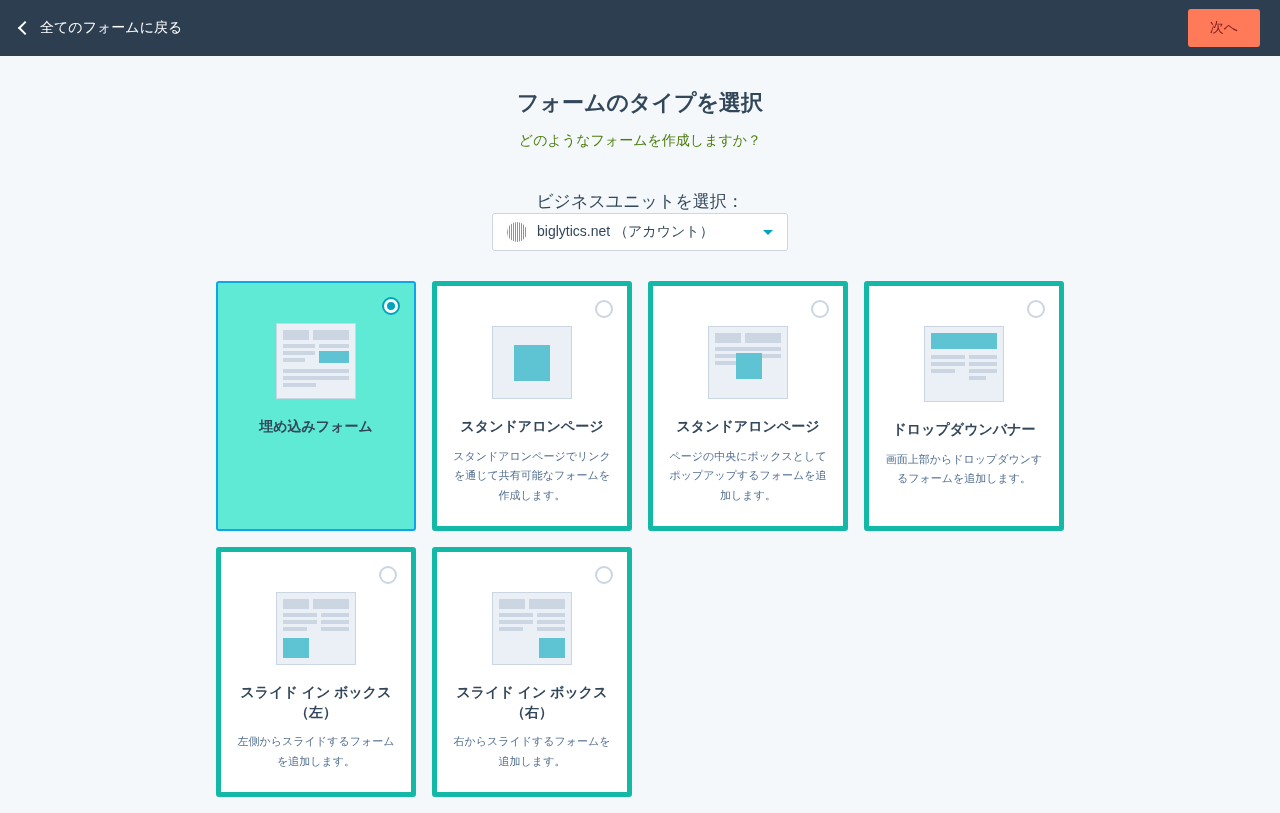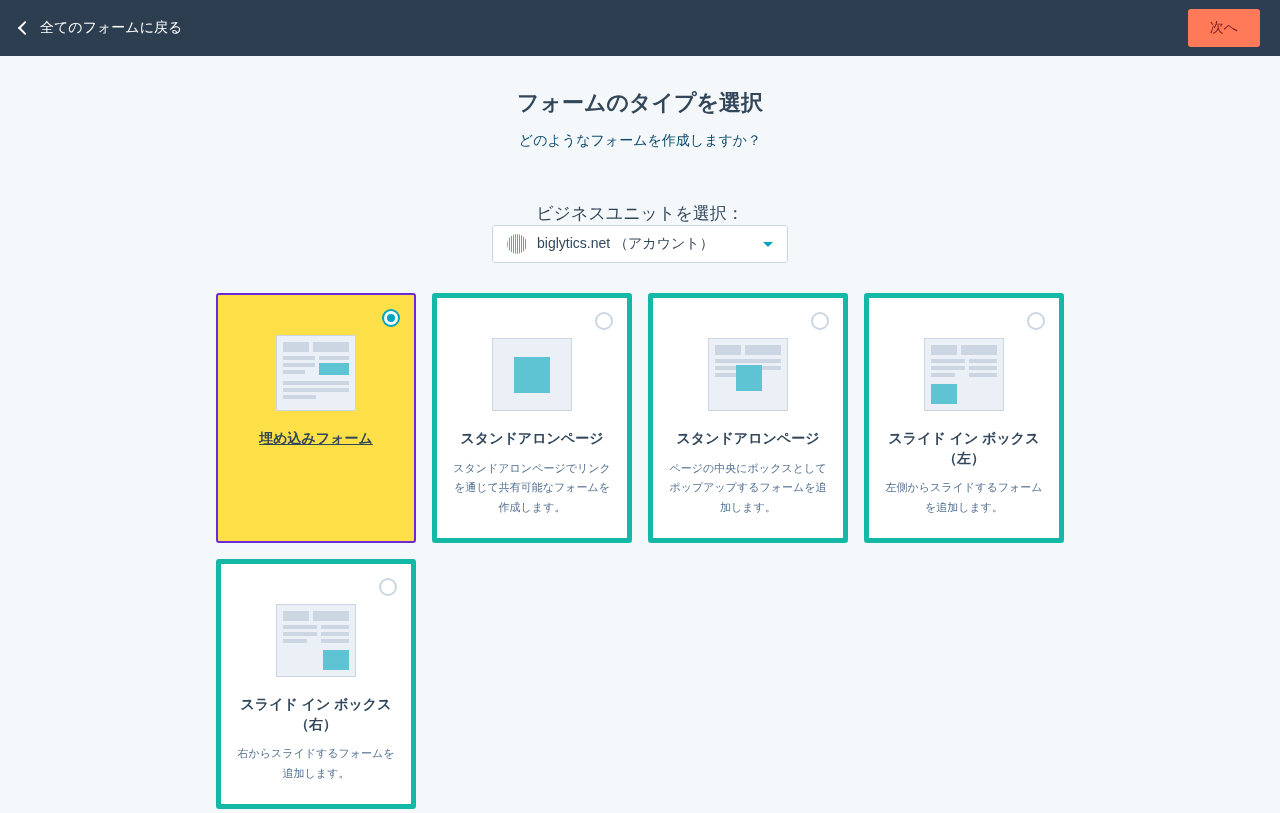--- a/index.html
+++ b/index.html
@@ -51,22 +51,22 @@
   }
   .title {
     font-size: 22px;
     font-weight: 600;
     color: #33475b;
     margin-bottom: 14px;
     text-align: center;
   }
   .subtitle {
     font-size: 14px;
-    color: #0c4a6e;
-    margin-bottom: 52px;
+    color: #4d7c0f;
+    margin-bottom: 40px;
   }
   .bu-label {
     font-size: 17px;
     color: #33475b;
   }
   .bu-select {
     display: inline-flex;
     align-items: center;
     background: #fff;
     border: 1px solid #cbd6e2;
@@ -112,23 +112,22 @@
     border: 5px solid #14b8a6;
     border-radius: 3px;
     position: relative;
     padding: 20px 14px;
     cursor: pointer;
     display: flex;
     flex-direction: column;
     align-items: center;
   }
   .card.selected {
-    border: 2px solid #6d28d9;
-    background: #fde047;
-    text-decoration: underline;
+    border: 2px solid #0ea5e9;
+    background: #5eead4;
   }
   .radio {
     position: absolute;
     top: 14px;
     right: 14px;
     width: 18px;
     height: 18px;
     border: 2px solid #cbd6e2;
     border-radius: 50%;
     background: #fff;
@@ -250,20 +249,41 @@
           <div class="line" style="width:100%"></div>
           <div class="line" style="width:100%"></div>
           <div class="line" style="width:60%"></div>
         </div>
         <div class="thumb-center-box" style="width:26px;height:26px;left:27px;top:26px;"></div>
       </div>
       <div class="card-title">スタンドアロンページ</div>
       <div class="card-desc">ページの中央にボックスとしてポップアップするフォームを追加します。</div>
     </div>
 
+    <div class="card">
+      <span class="radio"></span>
+      <div class="thumb">
+        <div style="background:#5ec3d2;height:16px;width:100%;margin-bottom:6px;"></div>
+        <div style="display:flex;gap:4px;">
+          <div style="flex:1;">
+            <div class="line" style="width:100%"></div>
+            <div class="line" style="width:100%"></div>
+            <div class="line" style="width:70%"></div>
+          </div>
+          <div style="width:28px;">
+            <div class="line" style="width:100%"></div>
+            <div class="line" style="width:100%"></div>
+            <div class="line" style="width:100%"></div>
+            <div class="line" style="width:60%"></div>
+          </div>
+        </div>
+      </div>
+      <div class="card-title">ドロップダウンバナー</div>
+      <div class="card-desc">画面上部からドロップダウンするフォームを追加します。</div>
+    </div>
 
     <div class="card">
       <span class="radio"></span>
       <div class="thumb">
         <div class="row">
             <div class="bar w1"></div>
             <div class="bar w2"></div>
           </div>
         <div style="display:flex;gap:4px;">
           <div style="flex:1;">

